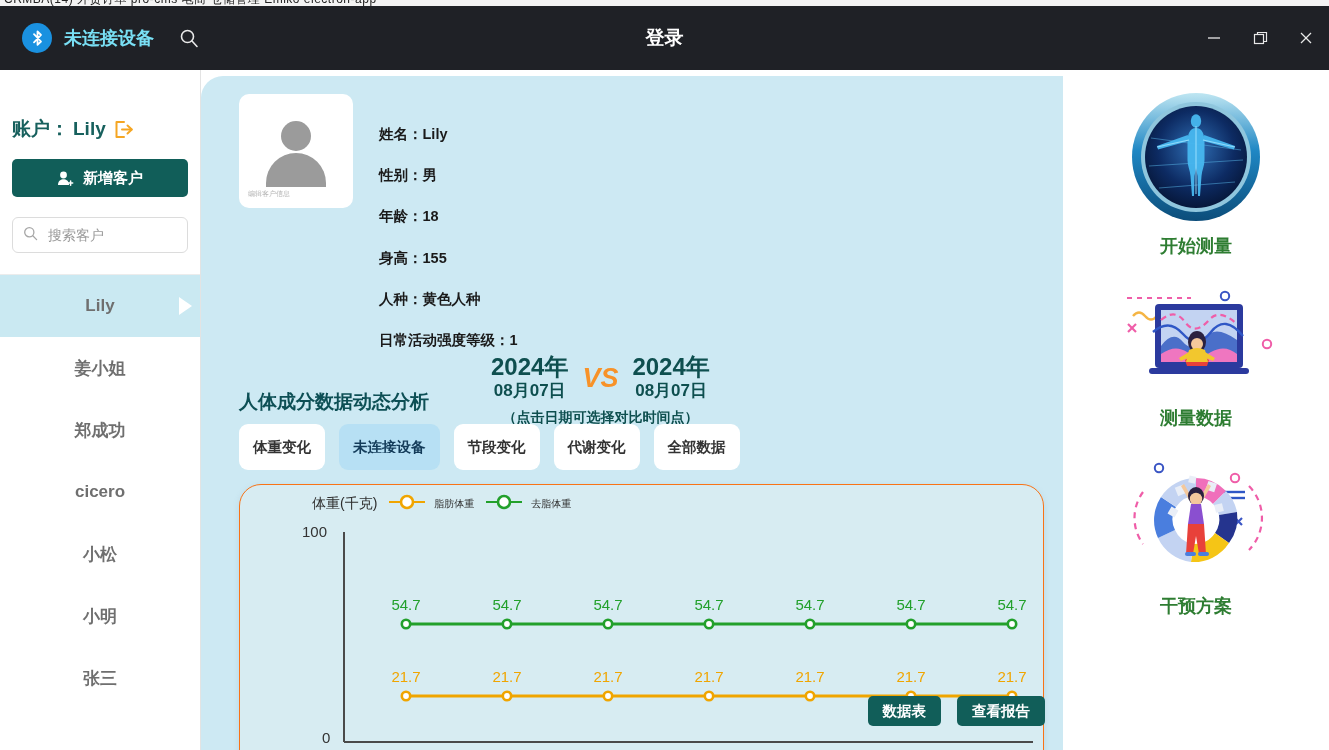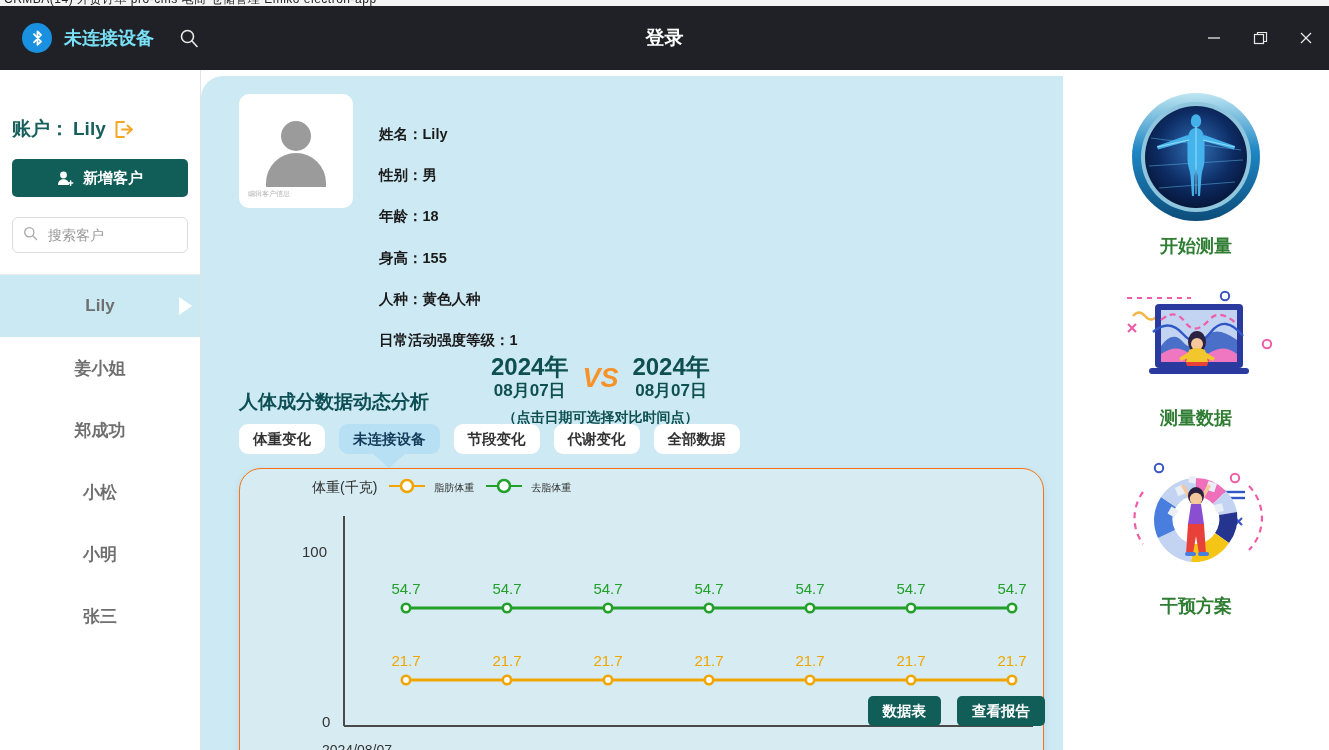--- a/index.html
+++ b/index.html
@@ -102,21 +102,21 @@
   .date-col{text-align:center;cursor:pointer;}
   .date-y{font-size:24px;font-weight:bold;color:#0e4f4f;line-height:27px;}
   .date-md{font-size:17px;font-weight:bold;color:#0e4f4f;line-height:22px;}
   .vs{font-size:27px;font-weight:bold;color:#f79228;margin:10px 14px 0 14px;font-style:italic;}
   .date-hint{
     position:absolute;left:0;right:0;top:56px;text-align:center;font-size:14px;font-weight:bold;color:#0e4f4f;white-space:nowrap;
   }
 
   .tabs{display:flex;padding:9px 0 0 38px;position:relative;}
   .tab{
-    height:30px;padding:0 14px;background:#ffffff;border-radius:9px;
+    height:30px;padding:8px 14px;background:#ffffff;border-radius:9px;
     display:flex;align-items:center;justify-content:center;
     font-size:14.5px;font-weight:bold;color:#333;margin-right:14px;cursor:pointer;position:relative;
   }
   .tab.active{background:#b7e0f4;color:#143c5a;}
   .tab.active:after{
     content:"";position:absolute;left:50%;transform:translateX(-50%);top:29px;
     width:0;height:0;border-left:17px solid transparent;border-right:17px solid transparent;border-top:15px solid #b7e0f4;
   }
 
   .chart-card{
@@ -124,21 +124,21 @@
     border-radius:22px;border:1px solid #f97316;box-shadow:0 2px 6px rgba(120,150,165,.18);
     box-sizing:border-box;position:relative;
   }
   .legend{display:flex;align-items:center;padding:9px 0 0 72px;}
   .legend-axis{font-size:14px;color:#2d2d2d;}
   .legend-item{display:flex;align-items:center;margin-left:12px;}
   .legend-item .lbl{font-size:10px;color:#2d2d2d;margin-left:9px;}
   .legend-mark{display:block;}
 
   .plot{position:relative;width:805px;height:268px;}
-  .y-top{position:absolute;left:62px;top:9px;font-size:15px;color:#333;margin-top:36px;}
+  .y-top{position:absolute;left:62px;top:9px;font-size:15px;color:#333;}
   .y-bot{position:absolute;left:82px;top:215px;font-size:15px;color:#333;}
   .x-lab{position:absolute;left:82px;top:244px;font-size:14px;color:#333;}
 
   .actions{position:absolute;right:18px;top:620px;display:flex;}
   .act-btn{
     height:30px;padding:0 15px;background:#115e59;border-radius:5px;color:#fff;
     font-size:14.5px;font-weight:bold;display:flex;align-items:center;justify-content:center;cursor:pointer;margin-left:16px;
   }
 
   
@@ -231,20 +231,23 @@
     <div class="cust-list">
       <div class="cust-item active">
         <span>Lily</span>
         <span class="caret"></span>
       </div>
       <div class="cust-item">
           <span>姜小姐</span>
         </div>
       <div class="cust-item">
           <span>郑成功</span>
+        </div>
+      <div class="cust-item">
+          <span>cicero</span>
         </div>
       <div class="cust-item">
           <span>小松</span>
         </div>
       <div class="cust-item">
           <span>小明</span>
         </div>
       <div class="cust-item">
           <span>张三</span>
         </div>

